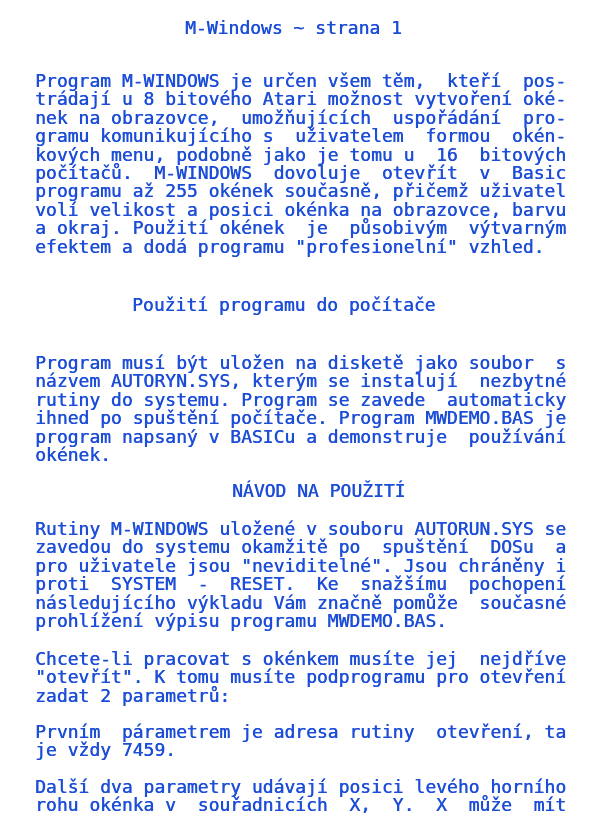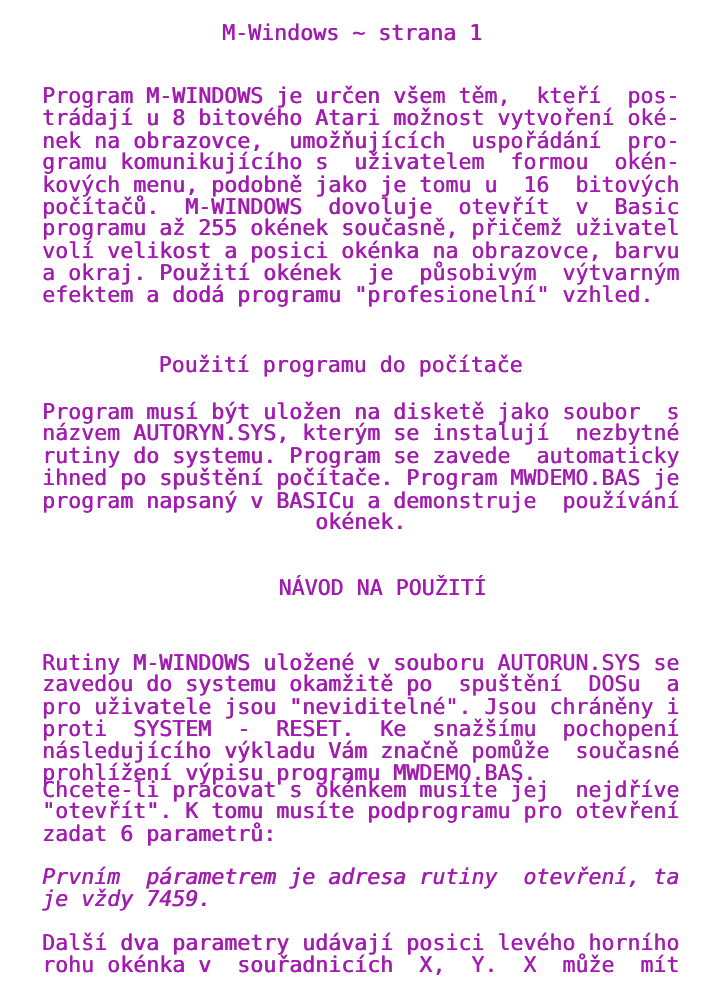--- a/index.html
+++ b/index.html
@@ -9,37 +9,37 @@
   }
   .page {
     position: relative;
     width: 600px;
     height: 835px;
     background: #ffffff;
     overflow: hidden;
     font-family: "DejaVu Sans Mono", monospace;
     font-size: 18px;
     line-height: 18.4px;
-    color: #a21caf;
+    color: #1d4ed8;
     
     text-shadow: 0.5px 0 0 currentColor;
   }
   .textblock {
     position: absolute;
     left: 35px;
     white-space: pre;
   }
   .title-line   { top: 19px;  left: 185px; }
   .para-intro   { top: 72px;  }
   .head-zaved   { top: 296px; left: 132px; }
-  .para-zaved   { top: 335px; text-align: center; }
+  .para-zaved   { top: 354px; }
   .head-navod   { top: 482px; left: 195px; margin-left: 37px; }
-  .para-rutiny  { top: 520px; margin-top: 24px; }
+  .para-rutiny  { top: 520px; }
   .para-chcete  { top: 650px; }
-  .para-prvni   { top: 723px; font-style: italic; }
+  .para-prvni   { top: 723px; }
   .para-dalsi   { top: 778px; }
 </style>
 </head>
 <body>
 
 <div class="page">
 
   <div class="textblock title-line">M-Windows ~ strana 1</div>
 
   <div class="textblock para-intro">Program M-WINDOWS je určen všem těm,  kteří  pos-
@@ -66,21 +66,21 @@
 
   <div class="textblock para-rutiny">Rutiny M-WINDOWS uložené v souboru AUTORUN.SYS se
 zavedou do systemu okamžitě po  spuštění  DOSu  a
 pro uživatele jsou "neviditelné". Jsou chráněny i
 proti  SYSTEM  -  RESET.  Ke  snažšímu  pochopení
 následujícího výkladu Vám značně pomůže  současné
 prohlížení výpisu programu MWDEMO.BAS.</div>
 
   <div class="textblock para-chcete">Chcete-li pracovat s okénkem musíte jej  nejdříve
 "otevřít". K tomu musíte podprogramu pro otevření
-zadat 6 parametrů:</div>
+zadat 2 parametrů:</div>
 
   <div class="textblock para-prvni">Prvním  párametrem je adresa rutiny  otevření, ta
 je vždy 7459.</div>
 
   <div class="textblock para-dalsi">Další dva parametry udávají posici levého horního
 rohu okénka v  souřadnicích  X,  Y.  X  může  mít</div>
 
 </div>
 
 </body></html>

